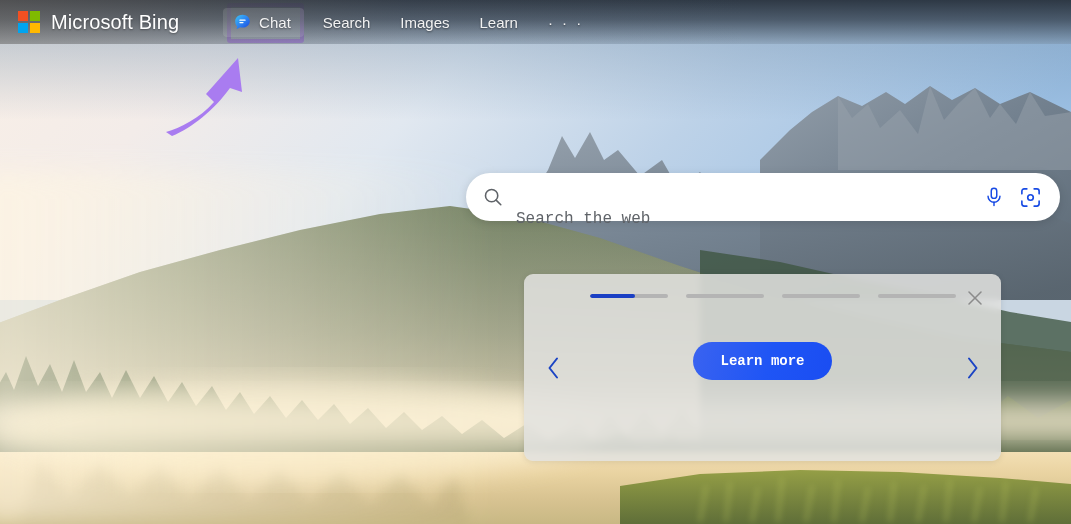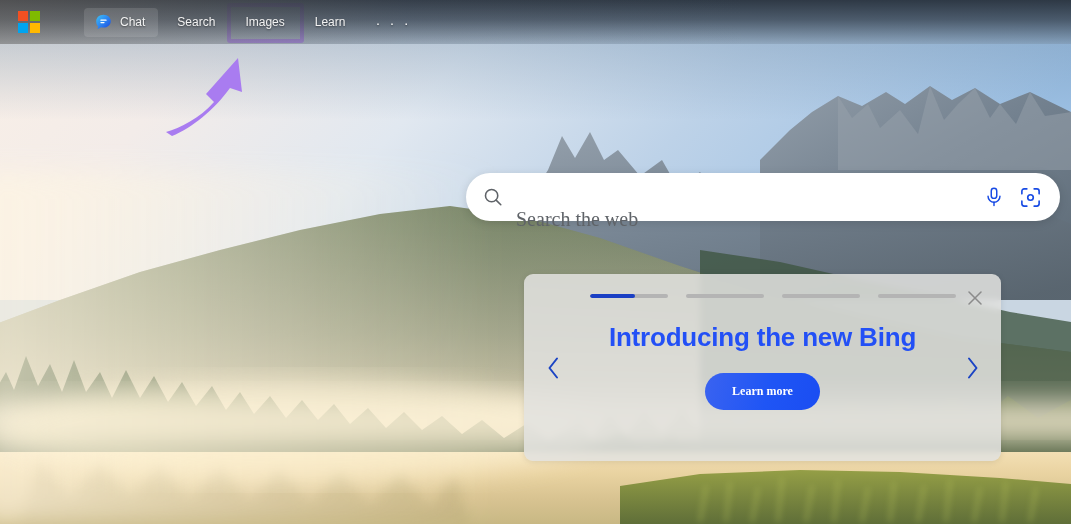--- a/index.html
+++ b/index.html
@@ -33,21 +33,21 @@
   .ms-logo i { display:block; }
   .ms-logo i:nth-child(1){ background:#F25022; }
   .ms-logo i:nth-child(2){ background:#7FBA00; }
   .ms-logo i:nth-child(3){ background:#00A4EF; }
   .ms-logo i:nth-child(4){ background:#FFB900; }
   .brand-text { color:#ffffff; font-size:20px; letter-spacing:.1px; font-weight:400;
     text-shadow:0 1px 2px rgba(0,0,0,.35); }
 
   .nav { display:flex; align-items:center; margin-left:40px; position:relative; z-index:2; }
   .nav-item {
-    color:#f2f2f2; font-size:12px; padding:6px 15px; cursor:pointer;
+    color:#f2f2f2; font-size:15px; padding:6px 15px; cursor:pointer;
     text-shadow:0 1px 2px rgba(0,0,0,.45); white-space:nowrap;
   }
   .nav-chat {
     display:flex; align-items:center; gap:7px;
     background:rgba(255,255,255,0.12);
     border-radius:4px; padding:5px 13px 5px 10px; margin:0 4px;
     position:relative;
   }
   .chat-icon { width:19px; height:19px; position:relative; flex:0 0 auto; }
   .dots { letter-spacing:2.5px; font-size:15px; }
@@ -64,21 +64,21 @@
   
   .searchbar {
     position:absolute; left:466px; top:173px; width:594px; height:48px;
     background:#ffffff; border-radius:24px; z-index:15;
     display:flex; align-items:center;
     box-shadow:0 2px 10px rgba(0,0,0,.13);
   }
   .search-icon-wrap { margin-left:16px; display:flex; align-items:center; }
   .search-input {
     flex:1; border:none; outline:none; background:transparent;
-    font-family:Liberation Serif, serif; font-size:20px; color:#202124;
+    font-family:Liberation Mono, monospace; font-size:16px; color:#202124;
     margin-left:12px; padding:0; caret-color:#222;margin-top:44px;
   }
   .search-input::placeholder { color:#5f6368; opacity:1; }
   .sb-actions { display:flex; align-items:center; gap:14px; margin-right:18px; }
   .sb-btn { display:flex; align-items:center; justify-content:center; cursor:pointer; }
 
   
   .promo {
     position:absolute; left:524px; top:274px; width:477px; height:187px;
     background:rgba(226,226,224,0.86);
@@ -97,23 +97,23 @@
     color:#8b8b8b; font-size:17px; line-height:1; font-weight:300;
   }
   .promo-body { position:absolute; left:0; right:0; top:48px; text-align:center; }
   .promo-title {
     font-size:26px; font-weight:bold; color:#2350f6; letter-spacing:-.2px;
   }
   .promo-sub { font-size:15px; color:#1d1d1d; margin-top:8px; }
   .learn-btn {
     display:inline-block; margin-top:20px;
     background:linear-gradient(105deg,#3a63f0 0%,#1f55f5 55%,#1a4df2 100%);
-    color:#fff; font-size:12px; font-weight:bold;
+    color:#fff; font-size:14px; font-weight:bold;
     border:none; border-radius:21px; padding:11px 27px; cursor:pointer;
-    font-family:Liberation Serif, serif;
+    font-family:Liberation Mono, monospace;
   }
   .nav-arrow {
     position:absolute; top:50%; transform:translateY(-50%);
     width:26px; height:34px; display:flex; align-items:center; justify-content:center;
     cursor:pointer; color:#1b44c4;
   }
   .nav-prev { left:16px; }
   .nav-next { right:16px; }
 </style>
 </head>
@@ -253,20 +253,21 @@
   </svg>
 
   <div class="header">
     <div class="brand">
       <span class="ms-logo">
         <i></i>
           <i></i>
           <i></i>
           <i></i>
       </span>
+      <span class="brand-text">Microsoft Bing</span>
     </div>
 
     <nav class="nav">
       <div class="nav-item nav-chat">
         <span class="chat-icon">
           <svg viewBox="0 0 24 24" width="19" height="19" xmlns="http://www.w3.org/2000/svg">
             <defs>
               <linearGradient id="cbg" x1="0" y1="0" x2="1" y2="1">
                 <stop offset="0" stop-color="#3fc4f5"></stop>
                 <stop offset="0.55" stop-color="#2a7ef0"></stop>
@@ -352,18 +353,17 @@
         <path d="M10 1.5L2.5 11L10 20.5" stroke="#1b44c4" stroke-width="2" stroke-linecap="round" stroke-linejoin="round"></path>
       </svg>
     </div>
     <div class="nav-arrow nav-next">
       <svg width="13" height="22" viewBox="0 0 13 22" fill="none" xmlns="http://www.w3.org/2000/svg">
         <path d="M3 1.5L10.5 11L3 20.5" stroke="#1b44c4" stroke-width="2" stroke-linecap="round" stroke-linejoin="round"></path>
       </svg>
     </div>
 
     <div class="promo-body">
-      <div class="promo-title">Introducing the new Bing</div>
       <button class="learn-btn">Learn more</button>
     </div>
   </div>
 
 </div>
 
 </body></html>

